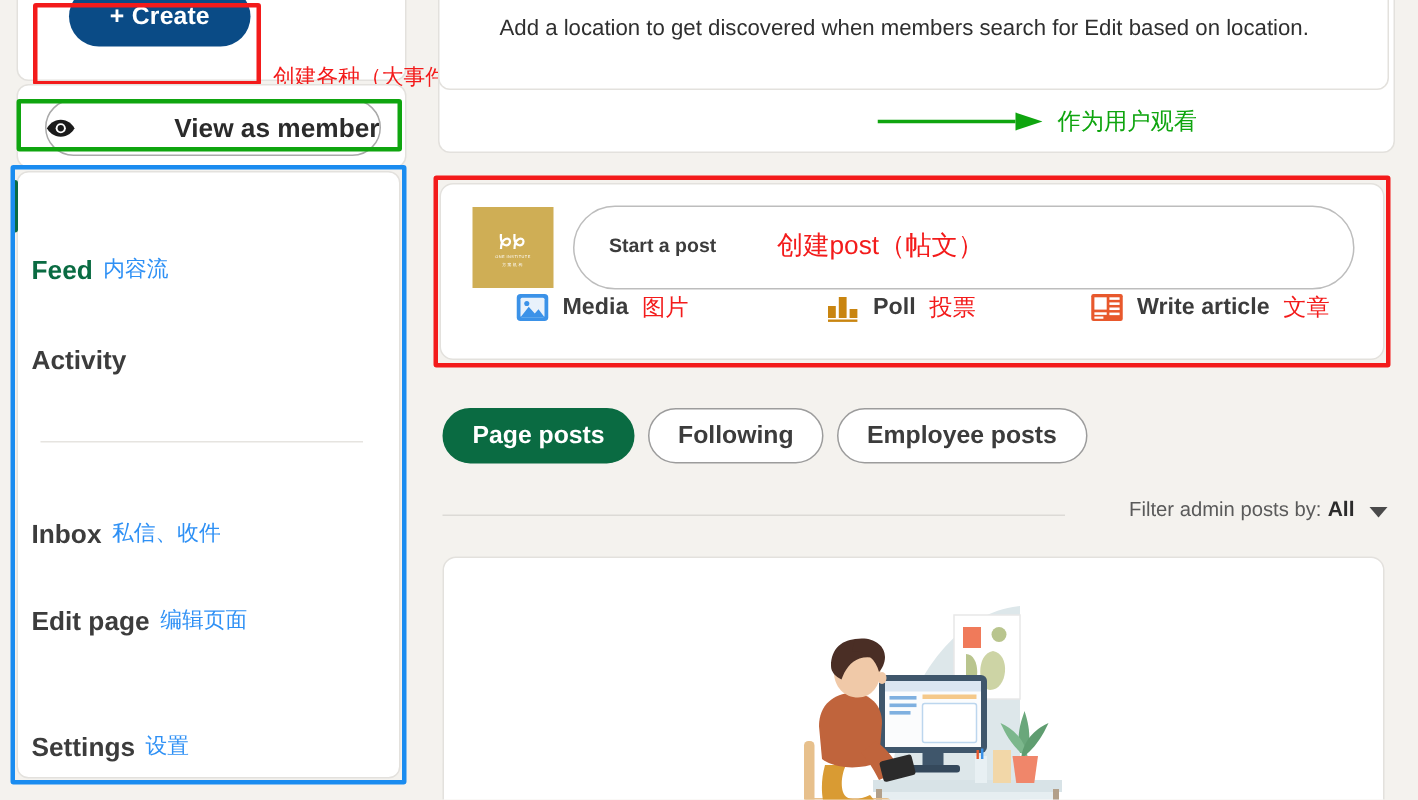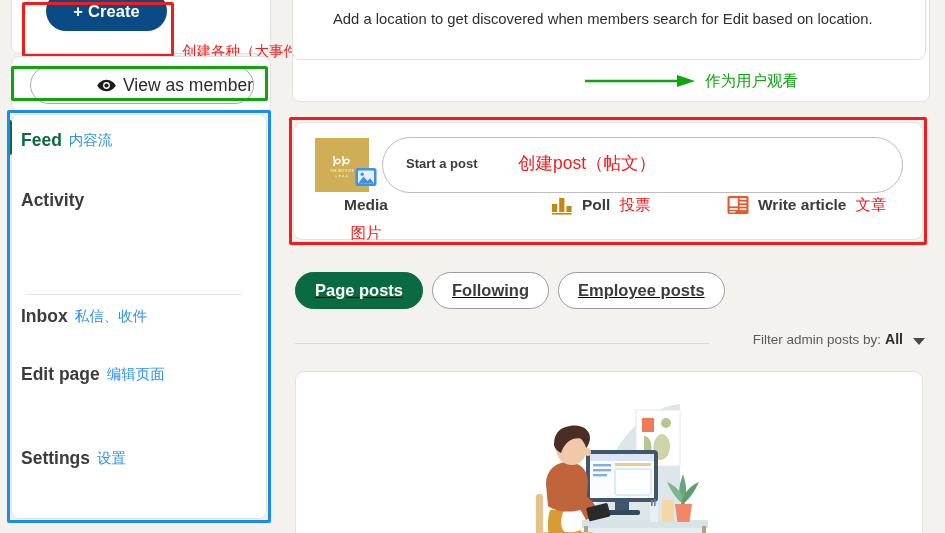--- a/index.html
+++ b/index.html
@@ -44,22 +44,22 @@
     position: absolute; left: 11px; top: 56px;
     width: 260px; height: 56px;
     background: #fff; border: 1px solid #e3e1dd;
     border-radius: 8px;
   }
   .view-btn {
     position: absolute; left: 18px; top: 9px;
     width: 224px; height: 38px;
     background: #fff; color: #2b2b2b;
     border: 1px solid #a9a9a9; border-radius: 20px;
-    font-size: 17.5px; font-weight: normal;
-    display: flex; align-items: center; justify-content: flex-end;
+    font-size: 17.5px; font-weight: bold;
+    display: flex; align-items: center; justify-content: space-between;
     gap: 7px; cursor: pointer;
   }
   .eye { display: block; }
   .ann-box-green-view {
     position: absolute; left: 11px; top: 66px;
     width: 257px; height: 35px;
     border: 3px solid #0fa50f; border-radius: 2px;
     pointer-events: none;
   }
 
@@ -71,23 +71,24 @@
     border-radius: 8px;
   }
   .ann-box-blue-nav {
     position: absolute; left: 7px; top: 110px;
     width: 264px; height: 413px;
     border: 3px solid #1a8cf0; border-radius: 2px;
     pointer-events: none;
   }
   .nav-item {
     position: absolute; left: 0; width: 256px;
-    display: flex; align-items: center; gap: 7px;
+    display: flex; align-items: flex-start; gap: 7px;
     padding-left: 21px; cursor: pointer;
     white-space: nowrap;
+    margin-top: 40px;
   }
   .nav-en { font-size: 17.5px; font-weight: bold; color: #3c3c3c; }
   .nav-item.active .nav-en { color: #0a6b42; }
   .active-bar {
     position: absolute; left: 8px; top: 120px;
     width: 3.5px; height: 35px; background: #0a6b42; border-radius: 2px;
   }
   .nav-cn { font-size: 14.5px; color: #2e90f5; }
   .nav-divider {
     position: absolute; left: 27px; top: 294px;
@@ -157,26 +158,26 @@
     color: #f31b1b; font-size: 17.5px; white-space: nowrap;
   }
 
   .post-actions {
     position: absolute; left: 50px; top: 82px;
     width: 570px; display: flex; align-items: center;
   }
   .pa { display: flex; align-items: center; gap: 9px; cursor: pointer; white-space: nowrap; }
   .pa-en { font-size: 15.5px; font-weight: bold; color: #3c3c3c; }
   .pa-cn { font-size: 15.5px; color: #f31b1b; text-align: right; }
-  .pa.media { position: absolute; left: 0; flex-direction: column; }
+  .pa.media { position: absolute; left: 0; }
   .pa.poll  { position: absolute; left: 207px; }
   .pa.article { position: absolute; left: 383px; }
 
   
-  .tabs { position: absolute; left: 3px; top: 272px; display: flex; gap: 9px; text-decoration: underline; }
+  .tabs { position: absolute; left: 3px; top: 272px; display: flex; gap: 9px; }
   .tab {
     height: 37px; padding: 0 19px;
     border-radius: 19px; border: 1px solid #9c9c9c;
     background: #fff; color: #3c3c3c;
     font-size: 16.5px; font-weight: bold;
     display: flex; align-items: center; cursor: pointer;
     white-space: nowrap;
   }
   .tab.active { background: #0a6b42; color: #fff; border-color: #0a6b42; }
 

